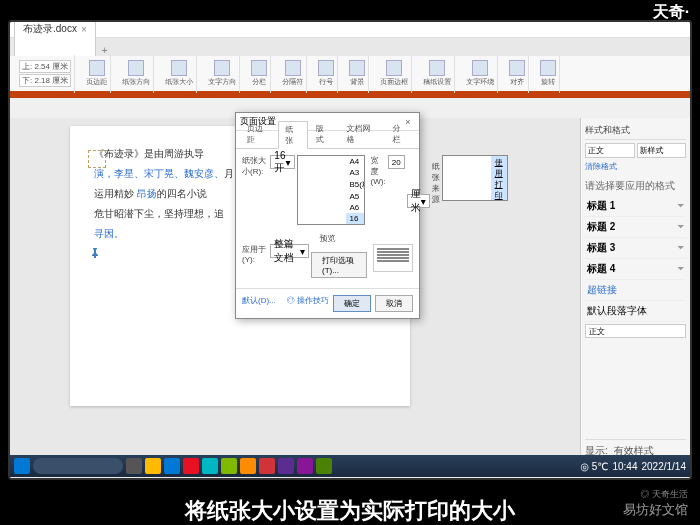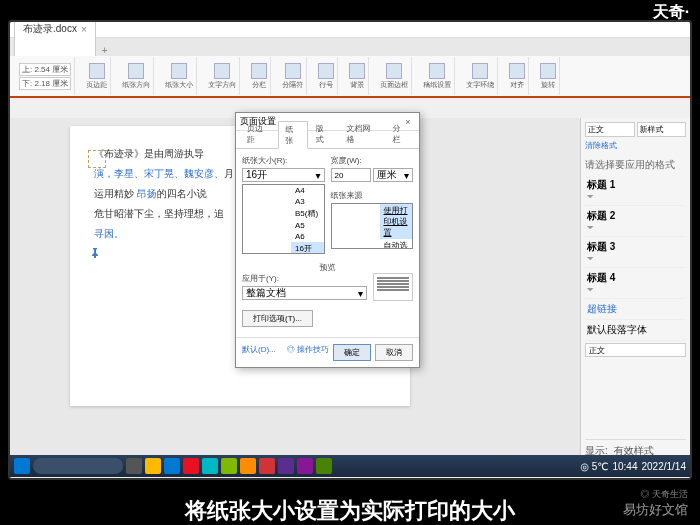--- a/index.html
+++ b/index.html
@@ -6,55 +6,55 @@
 body{width:700px;height:525px;background:#000;position:relative;overflow:hidden;}
 .monitor{position:absolute;top:20px;left:8px;right:8px;bottom:45px;background:#f0f0f0;border:2px solid #333;border-radius:4px;overflow:hidden;}
 .topbar{height:16px;background:#fff;display:flex;align-items:center;padding:0 4px;gap:4px;border-bottom:1px solid #ddd;}
 .tabbar{height:18px;background:#e8e8e8;display:flex;align-items:flex-end;padding:0 4px;}
 .tab{background:#ffffff;padding:20px 8px;border:1px solid #ccc;border-bottom:none;border-radius:3px 3px 0 0;font-size:9px;color:#333;display:flex;align-items:center;gap:4px;}
 .tab-close{color:#888;}
 .menubar{height:20px;background:#fff;display:flex;align-items:center;padding:0 6px;gap:10px;border-bottom:1px solid #ddd;}
 .menu-item{font-size:9px;color:#444;}
 .menu-item.active{background:#d0e4f5;padding:2px 8px;border-radius:2px;}
 .menu-right{margin-left:auto;display:flex;gap:6px;}
-.ribbon{height:42px;background:#f8f8f8;border-bottom:2px solid #c2410c;display:flex;align-items:center;padding:0 6px;gap:8px;}
+.ribbon{height:42px;background:#f8f8f8;border-bottom:7px solid #c2410c;display:flex;align-items:center;padding:0 6px;gap:8px;}
 .rb-group{display:flex;flex-direction:column;align-items:center;gap:1px;padding:0 3px;border-right:1px solid #e0e0e0;height:38px;justify-content:center;}
 .rb-icon{width:16px;height:16px;background:#d8e4f0;border:1px solid #aac;}
 .rb-label{font-size:7px;color:#555;}
 .rb-num{font-size:8px;color:#555;background:#fff;border:1px solid #ccc;padding:0 2px;}
 .workspace{position:absolute;top:96px;left:0;right:0;bottom:16px;background:#e8e8e8;display:flex;}
 .doc-area{flex:1;position:relative;padding:8px 0 0 60px;}
 .page{width:340px;height:280px;background:#fff;box-shadow:0 1px 3px rgba(0,0,0,0.2);padding:20px 24px;font-size:9px;color:#333;line-height:1.6;}
 .page p{margin-bottom:4px;}
 .link{color:#2a6cd0;}
 .mark{width:18px;height:18px;border:1px dashed #c0a060;position:absolute;top:32px;left:78px;}
 .pin{position:absolute;top:130px;left:80px;width:10px;height:10px;}
 .pin svg{width:10px;height:10px;fill:#4080c0;}
 .sidepanel{width:110px;background:#f5f5f5;border-left:1px solid #ccc;padding:4px;display:flex;flex-direction:column;gap:3px;}
 .sp-title{font-size:9px;color:#444;padding:2px 0;border-bottom:1px solid #ddd;}
 .sp-sel{display:flex;gap:2px;}
 .sp-sel div{flex:1;border:1px solid #ccc;background:#fff;padding:1px 2px;font-size:8px;}
 .sp-sub{font-size:10px;color:#666;margin-top:4px;}
 .style-list{display:flex;flex-direction:column;}
-.style-item{display:flex;justify-content:space-between;padding:3px 2px;border-bottom:1px solid #eee;font-size:10px;flex-direction:column;}
+.style-item{display:flex;justify-content:space-between;align-items:center;padding:3px 2px;border-bottom:1px solid #eee;font-size:10px;}
 .style-item.h{font-weight:bold;font-size:11px;}
 .style-item.link{color:#2a6cd0;}
 .style-arrow{color:#999;font-size:8px;}
 .sp-box{border:1px solid #ccc;background:#fff;padding:1px 3px;height:14px;margin-top:2px;font-size:8px;}
 .sp-footer{margin-top:auto;font-size:8px;color:#555;display:flex;gap:6px;padding-top:4px;border-top:1px solid #ddd;}
 .dialog{position:absolute;top:90px;left:225px;width:185px;background:#fff;border:1px solid #888;box-shadow:2px 2px 8px rgba(0,0,0,0.3);z-index:10;}
 .dlg-title{height:18px;background:#fff;display:flex;align-items:center;justify-content:space-between;padding:0 4px;border-bottom:1px solid #ddd;}
 .dlg-title span{font-size:9px;}
 .dlg-close{width:14px;text-align:center;color:#666;}
 .dlg-tabs{height:18px;display:flex;align-items:flex-end;padding:0 4px;gap:1px;border-bottom:1px solid #ccc;}
 .dlg-tab{padding:2px 6px;font-size:8px;border:1px solid transparent;color:#555;}
 .dlg-tab.active{border:1px solid #ccc;border-bottom:1px solid #fff;background:#fff;position:relative;top:1px;}
 .dlg-body{padding:6px;}
 .dlg-row{display:flex;gap:6px;margin-bottom:4px;}
-.dlg-col{flex:1;display:flex;flex-direction:column;gap:2px;}
+.dlg-col{flex:1;display:flex;flex-direction:row;gap:2px;justify-content:center;}
 .dlg-label{font-size:8px;color:#444;}
 .dlg-input{border:1px solid #aaa;background:#fff;padding:1px 3px;font-size:8px;height:14px;display:flex;align-items:center;justify-content:space-between;}
 .dlg-drop{position:relative;}
 .dlg-list{border:1px solid #888;background:#fff;height:70px;overflow:hidden;padding-left:48px;}
 .dlg-li{padding:1px 4px;font-size:8px;}
 .dlg-li.sel{background:#cce4ff;}
 .dlg-preview{border:1px solid #ccc;width:40px;height:28px;background:#fff;padding:3px;display:flex;flex-direction:column;gap:1px;}
 .dlg-preview div{height:2px;background:#888;}
 .dlg-btns{display:flex;gap:4px;justify-content:flex-end;padding:6px;border-top:1px solid #ddd;}
 .dlg-btn{padding:2px 10px;border:1px solid #aaa;background:#f4f4f4;font-size:8px;}
@@ -152,20 +152,21 @@
         <p><span>运用精妙 </span><span class="link">昂扬</span><span>的四名小说</span></p>
         <p>危甘昭潜下尘，坚持理想，追</p>
         <p class="link">寻因。</p>
       </div>
       <div class="pin"><svg viewBox="0 0 10 10">
             <path d="M3 0h4v1l-1 1v3l2 2v1H6v2H4V8H2V7l2-2V2L3 1z"></path>
           </svg></div>
     </div>
 
     <div class="sidepanel">
+      <div class="sp-title">样式和格式</div>
       <div class="sp-sel">
         <div>正文</div>
         <div>新样式</div>
       </div>
       <div style="font-size:8px;color:#2a6cd0;">清除格式</div>
       <div class="sp-sub">请选择要应用的格式</div>
       <div class="style-list">
         <div class="style-item h">
             <span>标题 1</span>
             <span class="style-arrow">⏷</span>
@@ -224,21 +225,21 @@
             <div class="dlg-li">A5</div>
             <div class="dlg-li">A6</div>
             <div class="dlg-li sel">16开</div>
 
           </div>
         </div>
         <div class="dlg-col">
           <div class="dlg-label">宽度(W):</div>
           <div style="display:flex;gap:2px;">
             <div class="dlg-input" style="flex:1;">20</div>
-            <div class="dlg-input" style="flex:1;">
+            <div class="dlg-input" style="flex:1;margin-top:39px;">
                 <span>厘米</span>
                 <span>▾</span>
               </div>
           </div>
           <div class="dlg-label" style="margin-top:6px;">纸张来源</div>
           <div class="dlg-list" style="height:46px;text-decoration:underline;">
             <div class="dlg-li sel">使用打印机设置</div>
             <div class="dlg-li">自动选择</div>
             <div class="dlg-li">自动复印</div>
           </div>

